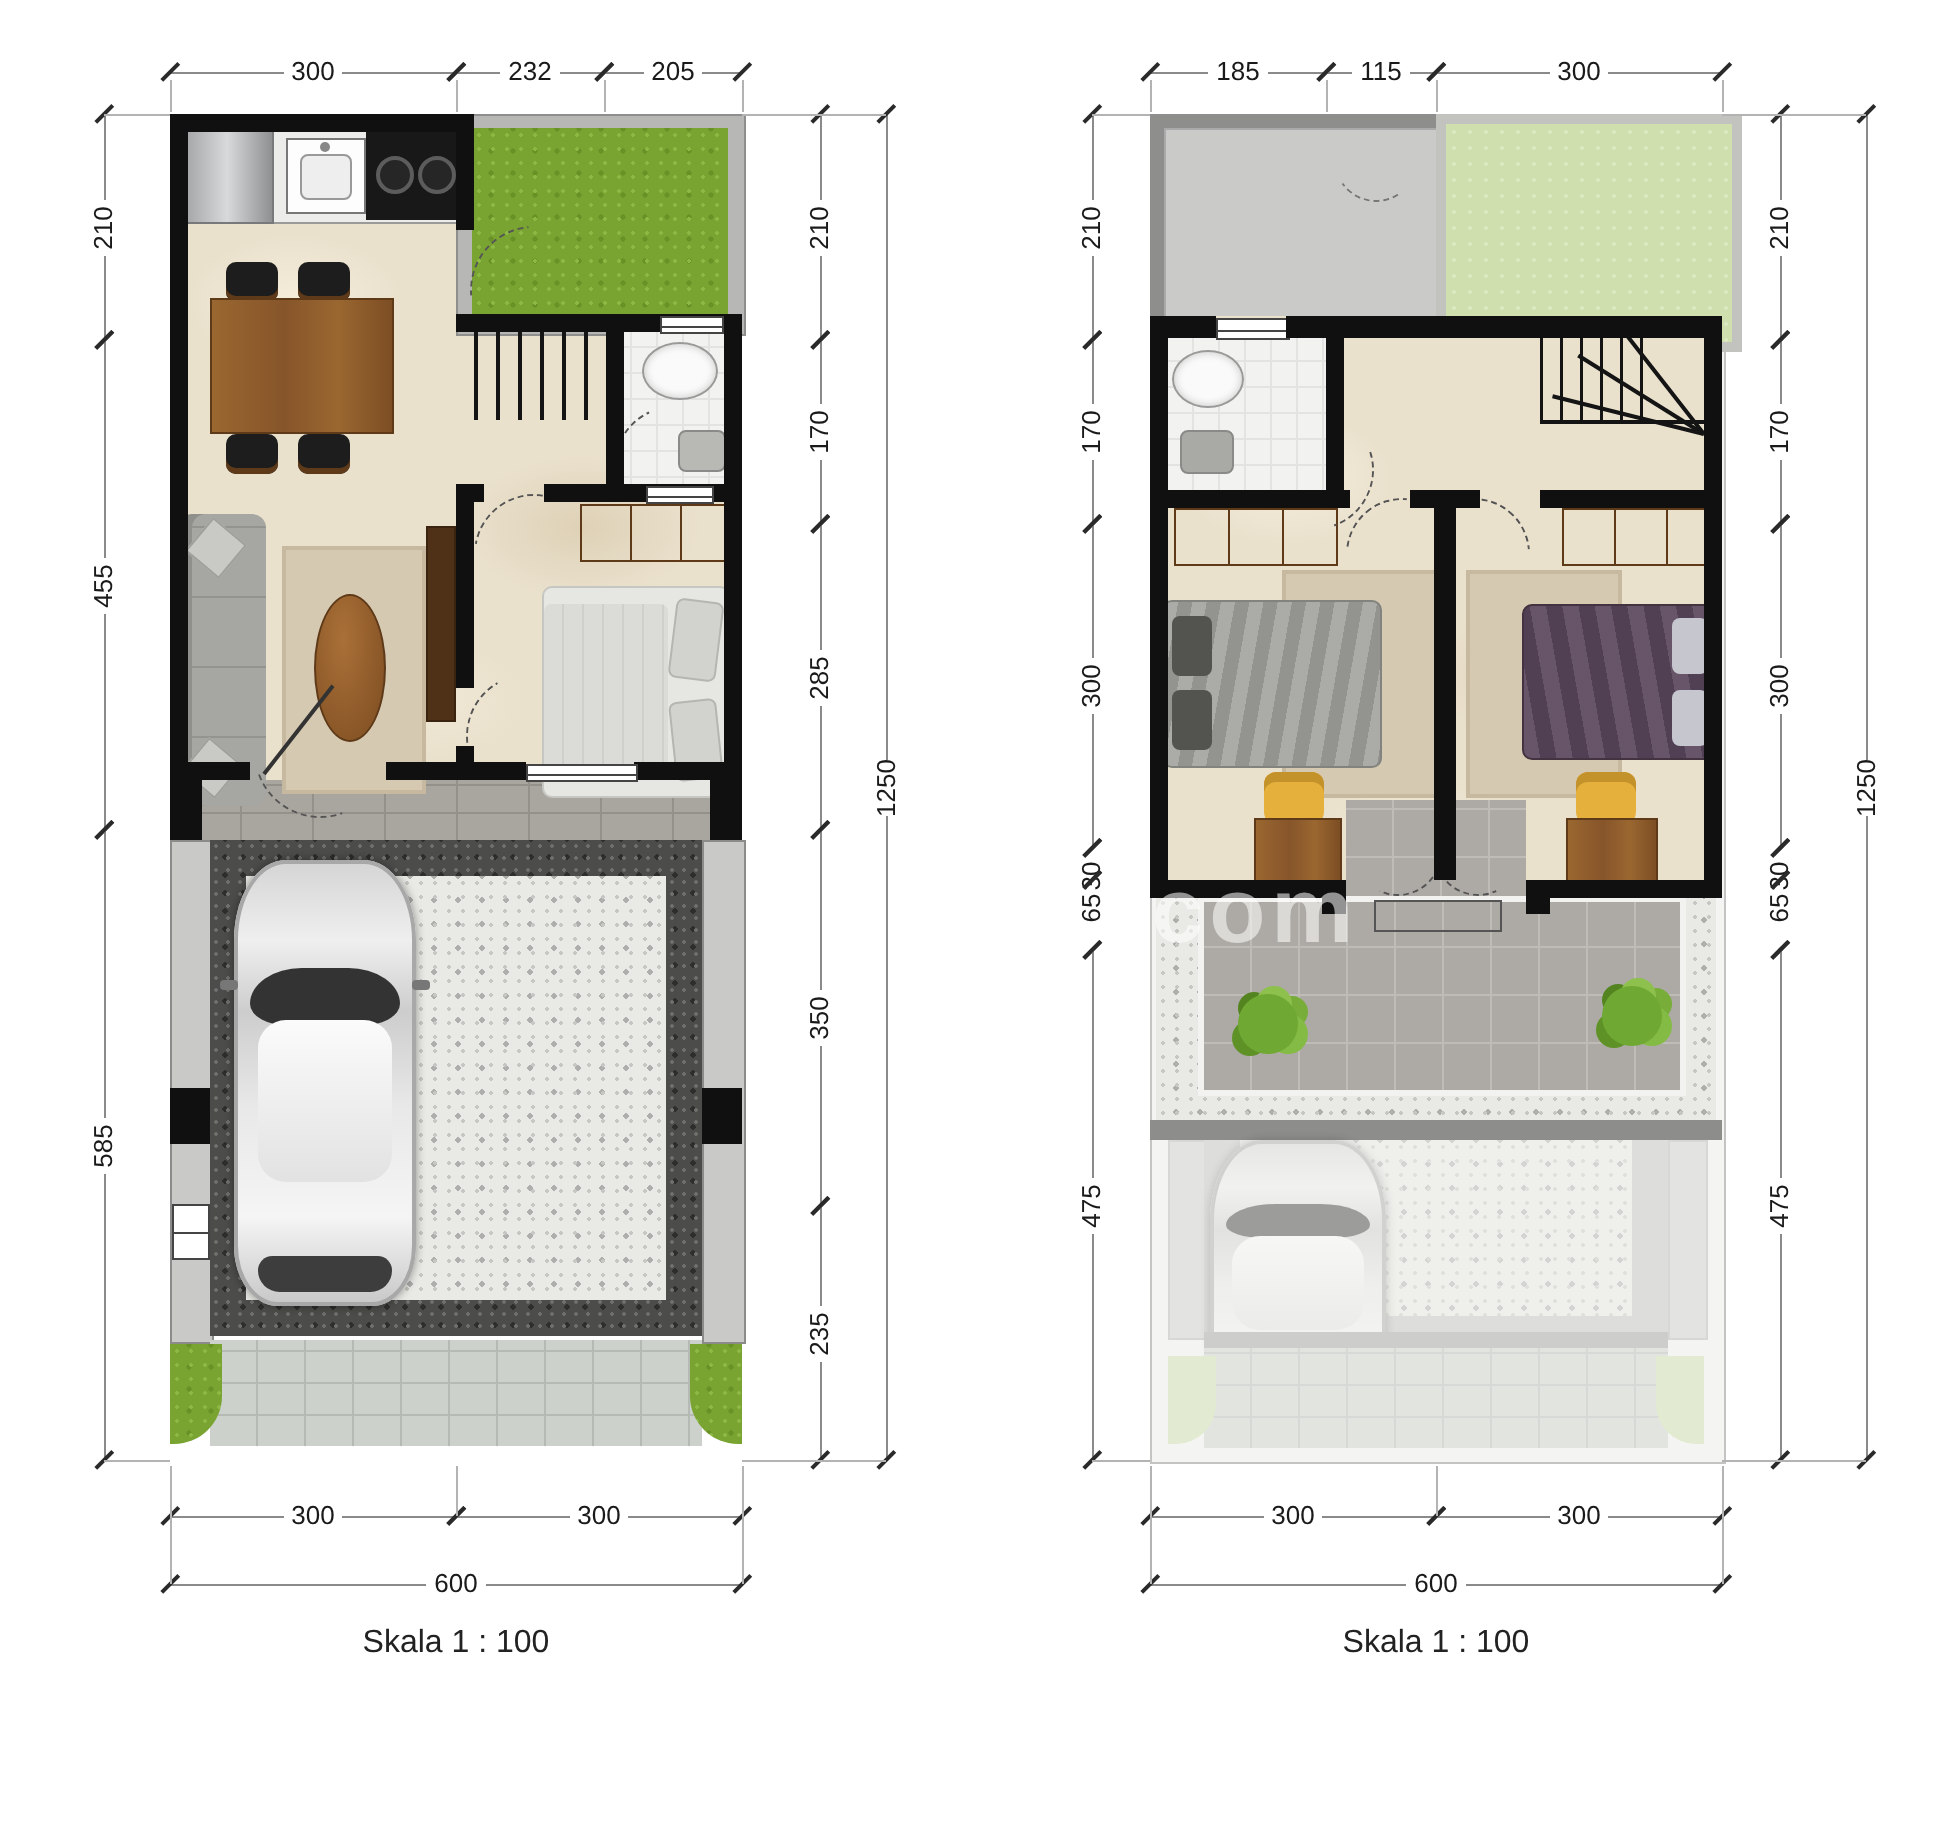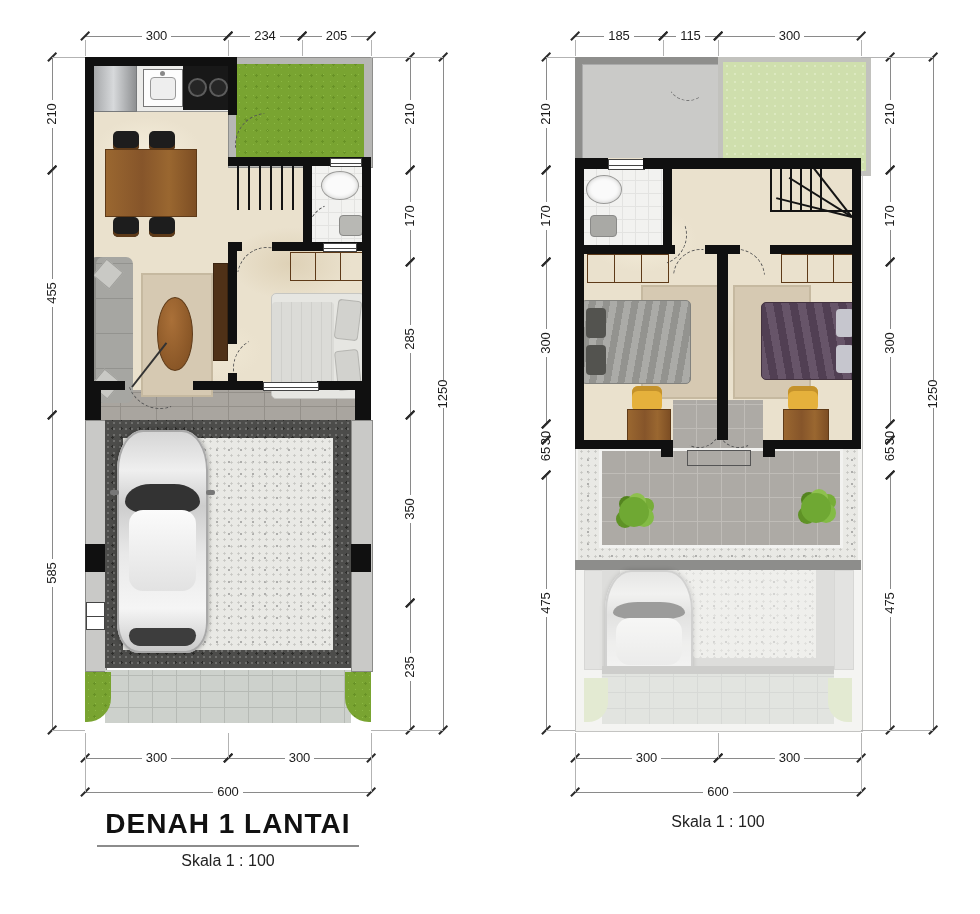--- a/index.html
+++ b/index.html
@@ -234,29 +234,30 @@
     <div class="wall" style="left:0;top:188px;width:100px;height:9px;"></div>
     <div class="wall" style="left:130px;top:188px;width:35px;height:9px;"></div>
     <div class="wall" style="left:195px;top:188px;width:91px;height:9px;"></div>
     <div class="wall" style="left:142px;top:188px;width:11px;height:195px;"></div>
     <div class="wall" style="left:0;top:383px;width:86px;height:9px;"></div>
     <div class="wall" style="left:86px;top:383px;width:12px;height:17px;"></div>
     <div class="wall" style="left:200px;top:383px;width:86px;height:9px;"></div>
     <div class="wall" style="left:188px;top:383px;width:12px;height:17px;"></div>
   </div>
 
+  <div class="watermark" style="left:576px;top:428px;">com</div>
 
   <div class="dim-h" style="left:85px;top:28px;width:143px;">
       <i class="ln"></i>
       <span class="lab">300</span>
       <i class="ln"></i>
     </div>
   <div class="dim-h" style="left:228px;top:28px;width:74px;">
       <i class="ln"></i>
-      <span class="lab">234</span>
+      <span class="lab">232</span>
       <i class="ln"></i>
     </div>
   <div class="dim-h" style="left:302px;top:28px;width:69px;">
       <i class="ln"></i>
       <span class="lab">205</span>
       <i class="ln"></i>
     </div>
 
   <div class="dim-v" style="left:44px;top:57px;height:113px;">
       <i class="ln"></i>
@@ -429,20 +430,19 @@
   <i class="ext" style="left:52px;top:57px;width:33px;height:1px;"></i>
   <i class="ext" style="left:52px;top:730px;width:33px;height:1px;"></i>
   <i class="ext" style="left:371px;top:57px;width:72px;height:1px;"></i>
   <i class="ext" style="left:371px;top:730px;width:72px;height:1px;"></i>
   <i class="ext" style="left:546px;top:57px;width:29px;height:1px;"></i>
   <i class="ext" style="left:546px;top:730px;width:29px;height:1px;"></i>
   <i class="ext" style="left:861px;top:57px;width:72px;height:1px;"></i>
   <i class="ext" style="left:861px;top:730px;width:72px;height:1px;"></i>
 
   <div class="title-block" style="left:85px;top:808px;">
-    <div class="title-main">DENAH 1 LANTAI</div>
     <div class="title-sub">Skala 1 : 100</div>
   </div>
   <div class="title-block" style="left:575px;top:808px;">
     <div class="title-sub">Skala 1 : 100</div>
   </div>
 
 </div>
 
 </body></html>

